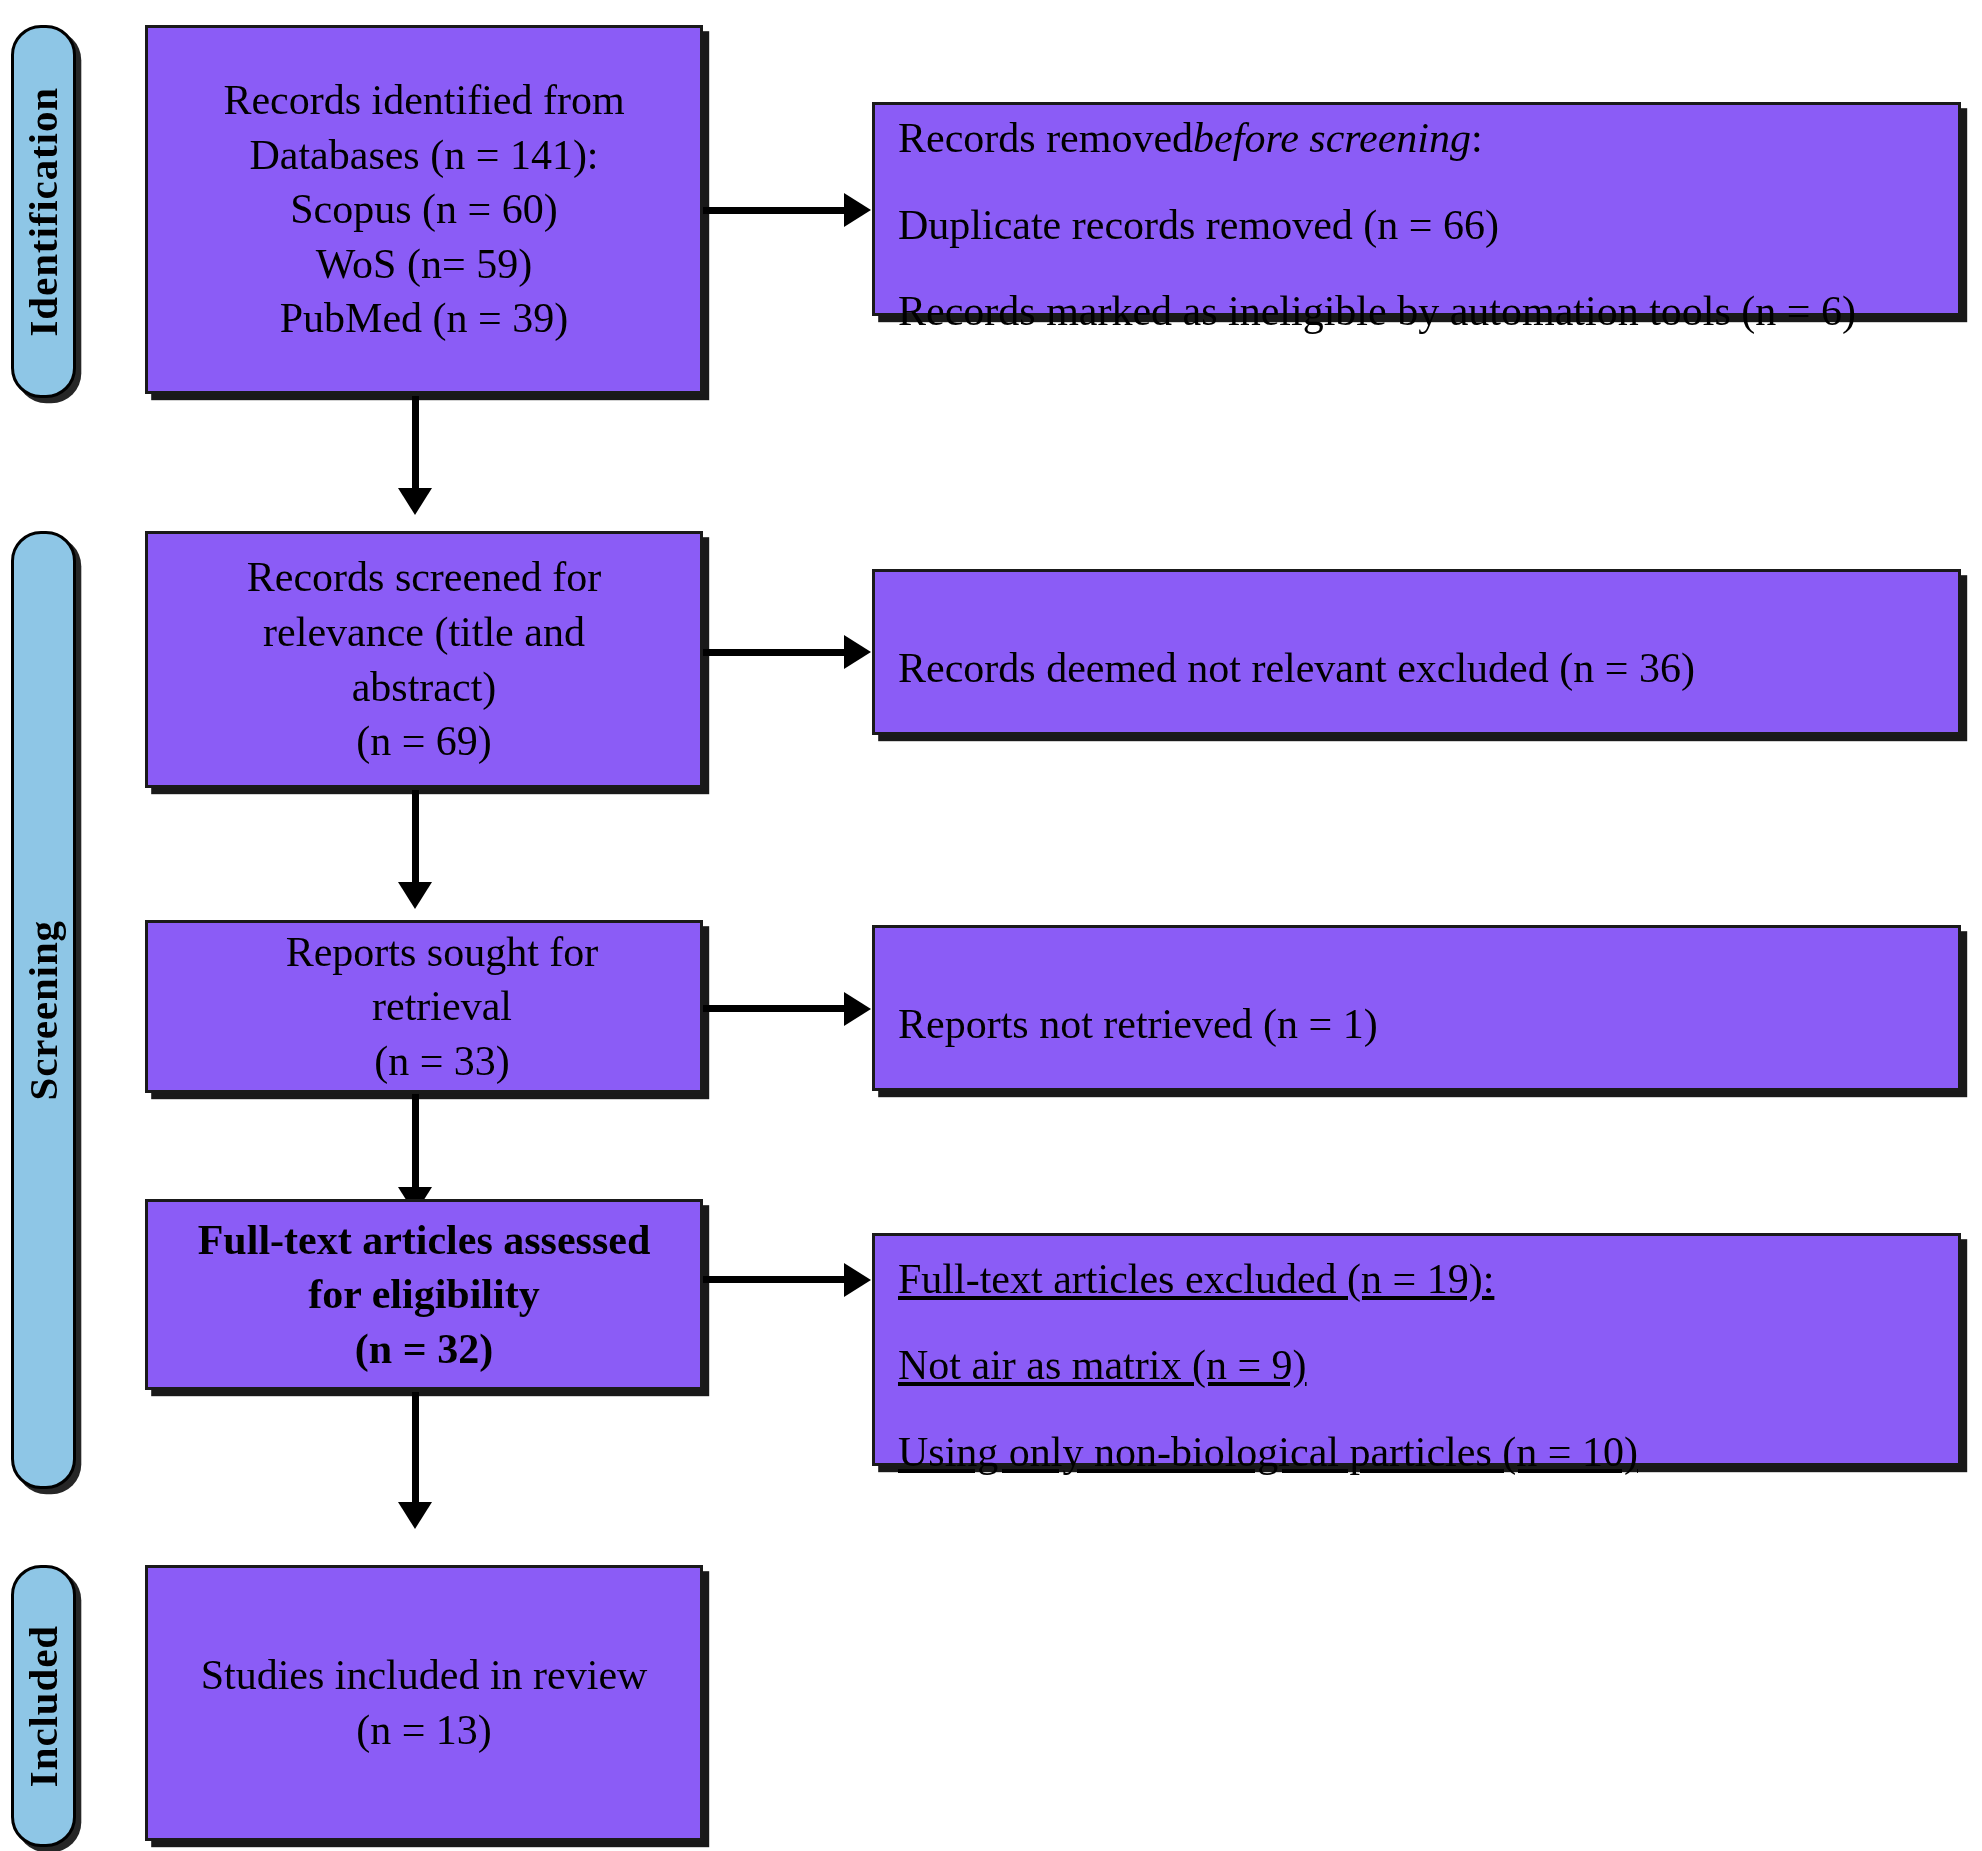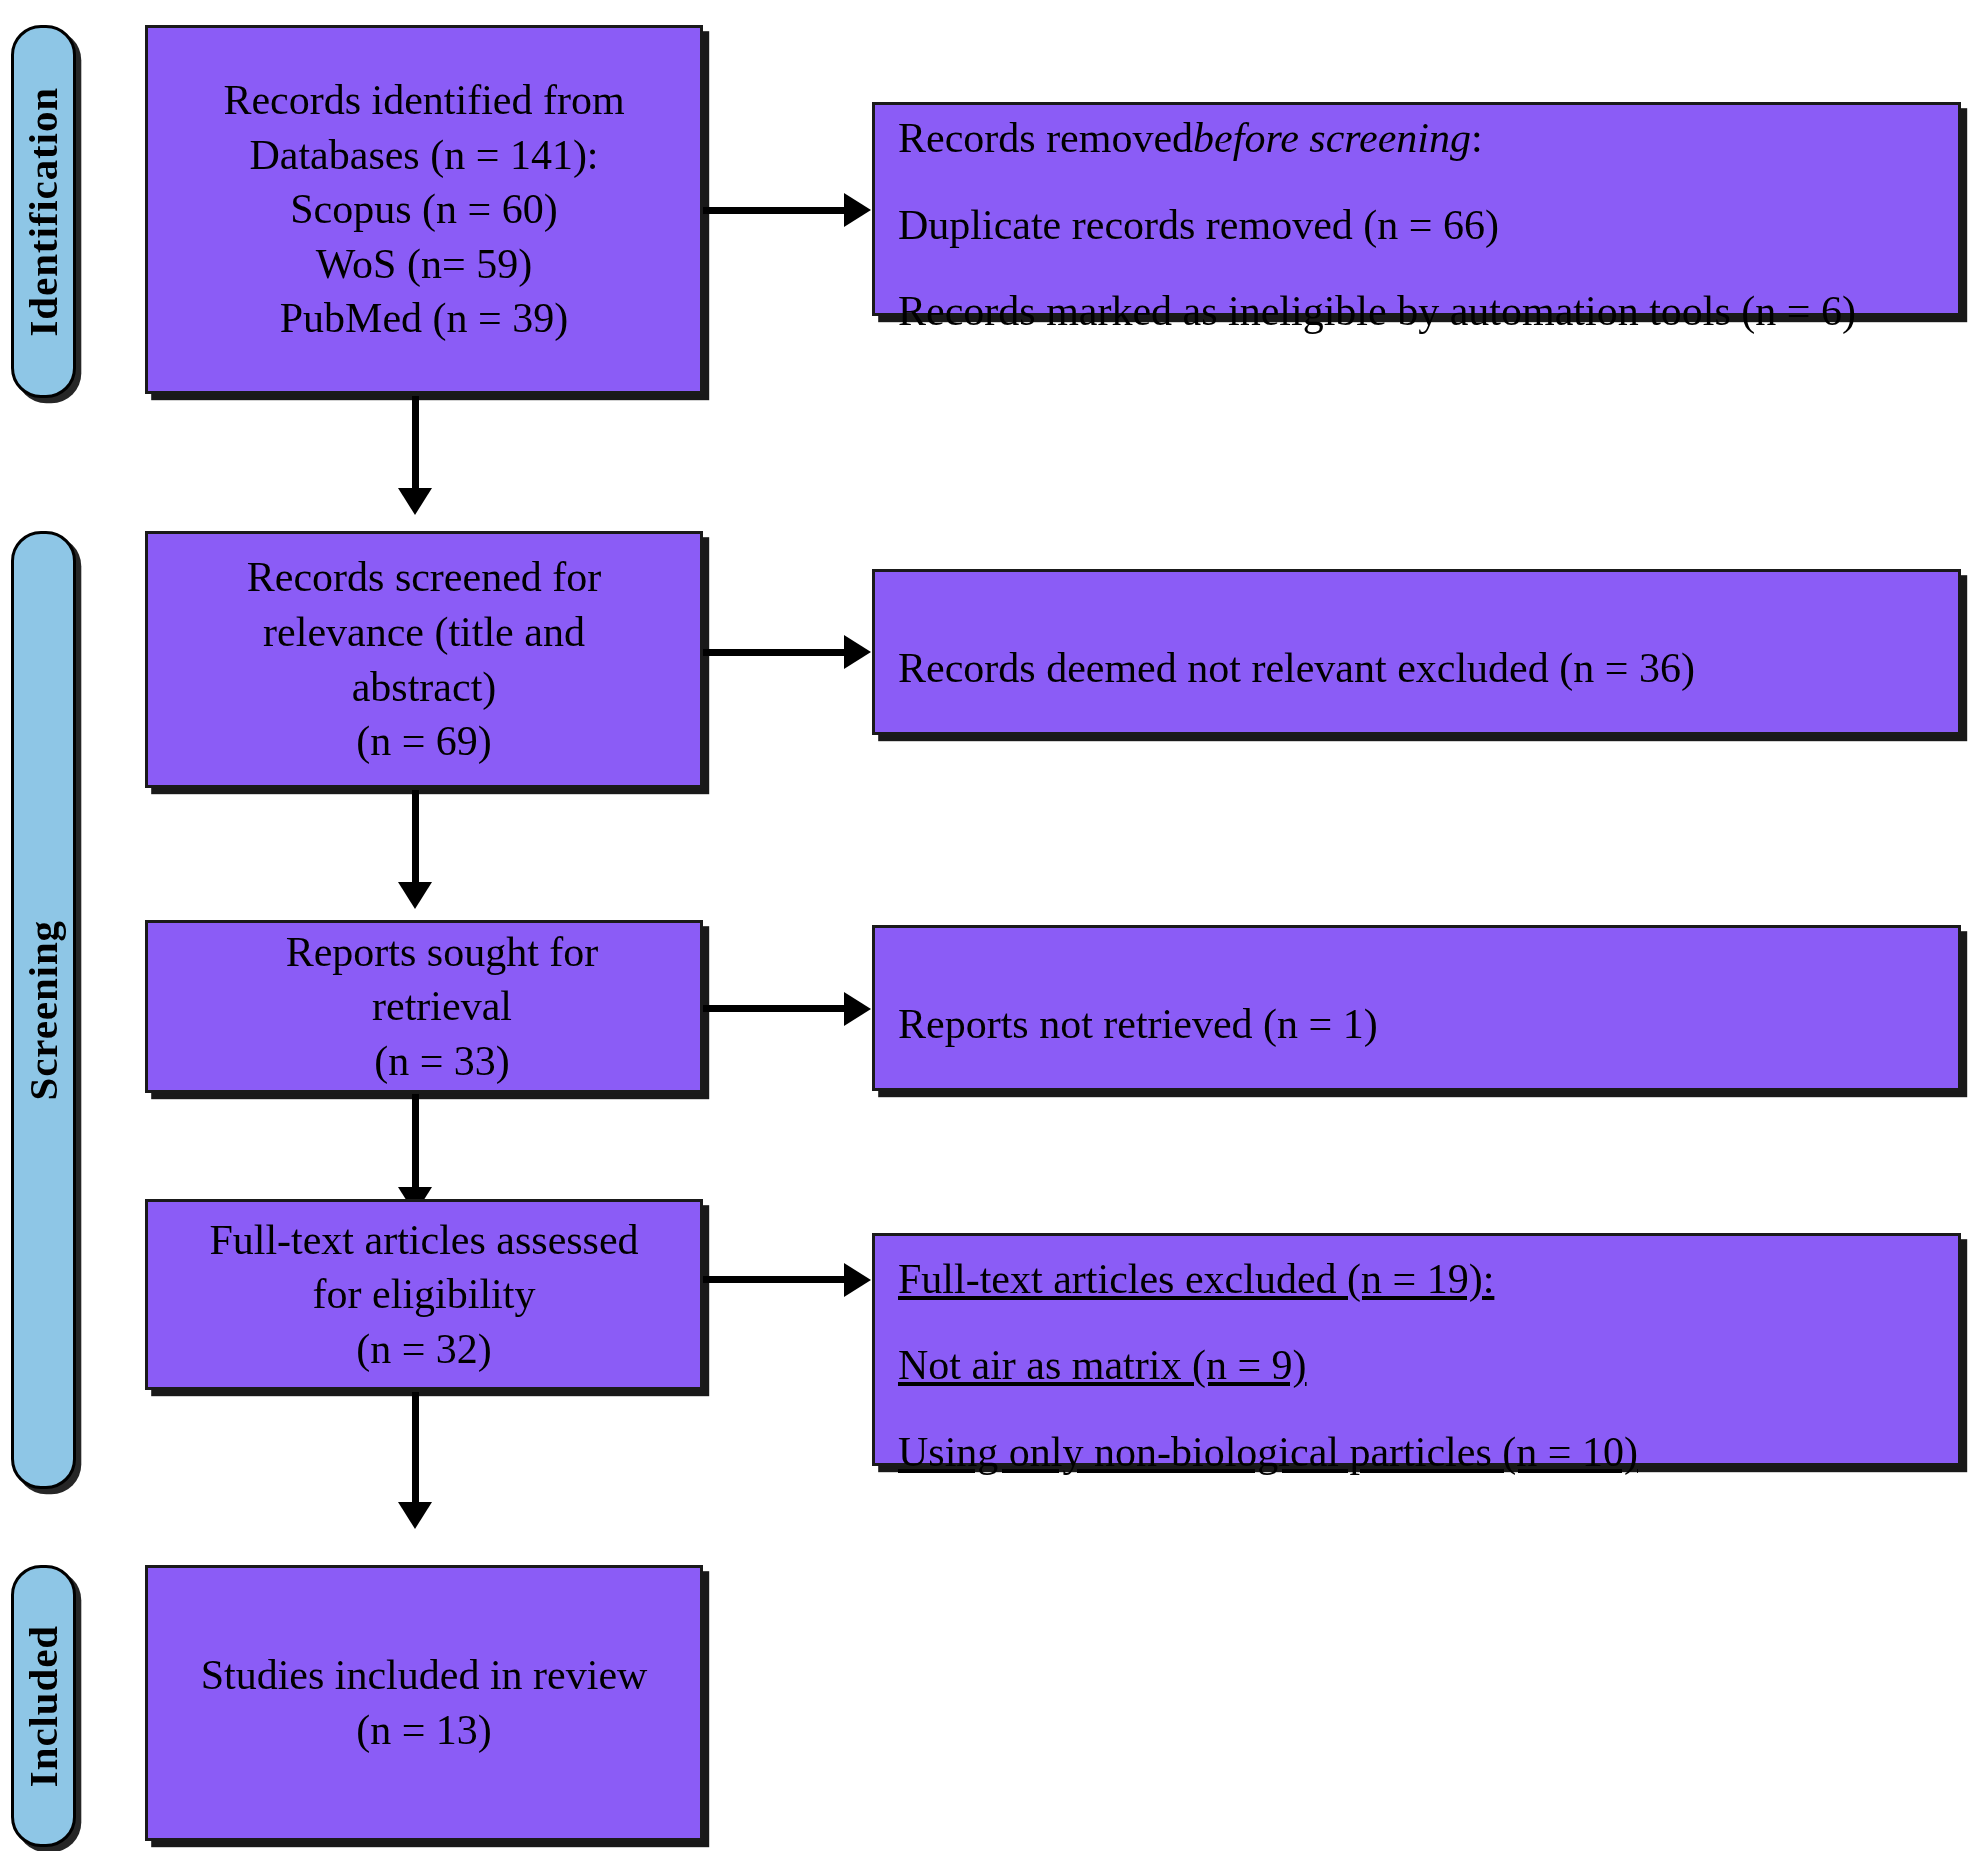--- a/index.html
+++ b/index.html
@@ -128,21 +128,21 @@
   <div class="hline" style="left:703px;top:1005px;width:143px;"></div>
   <div class="arrow-r" style="left:844px;top:992px;"></div>
 
   <div class="pbox left" style="left:872px;top:925px;width:1089px;height:166px;">
     <div class="line">Reports not retrieved (n = 1)</div>
   </div>
 
   <div class="vline" style="left:412px;top:1094px;height:94px;"></div>
   <div class="arrow-d" style="left:398px;top:1187px;"></div>
 
-  <div class="pbox center" style="left:145px;top:1199px;width:558px;height:191px;">
+  <div class="pbox center" style="left:145px;top:1199px;width:558px;height:191px;font-weight:bold;">
     <div class="line">Full-text articles assessed</div>
     <div class="line">for eligibility</div>
     <div class="line">(n = 32)</div>
   </div>
 
   <div class="hline" style="left:703px;top:1276px;width:143px;"></div>
   <div class="arrow-r" style="left:844px;top:1263px;"></div>
 
   <div class="pbox left" style="left:872px;top:1233px;width:1089px;height:233px;text-decoration:underline;">
     <div class="line">Full-text articles excluded (n = 19):</div>

